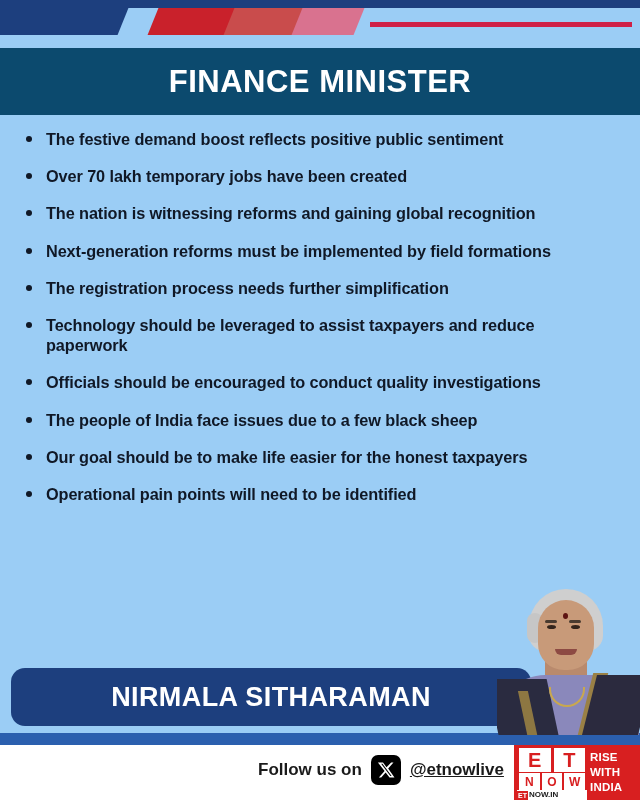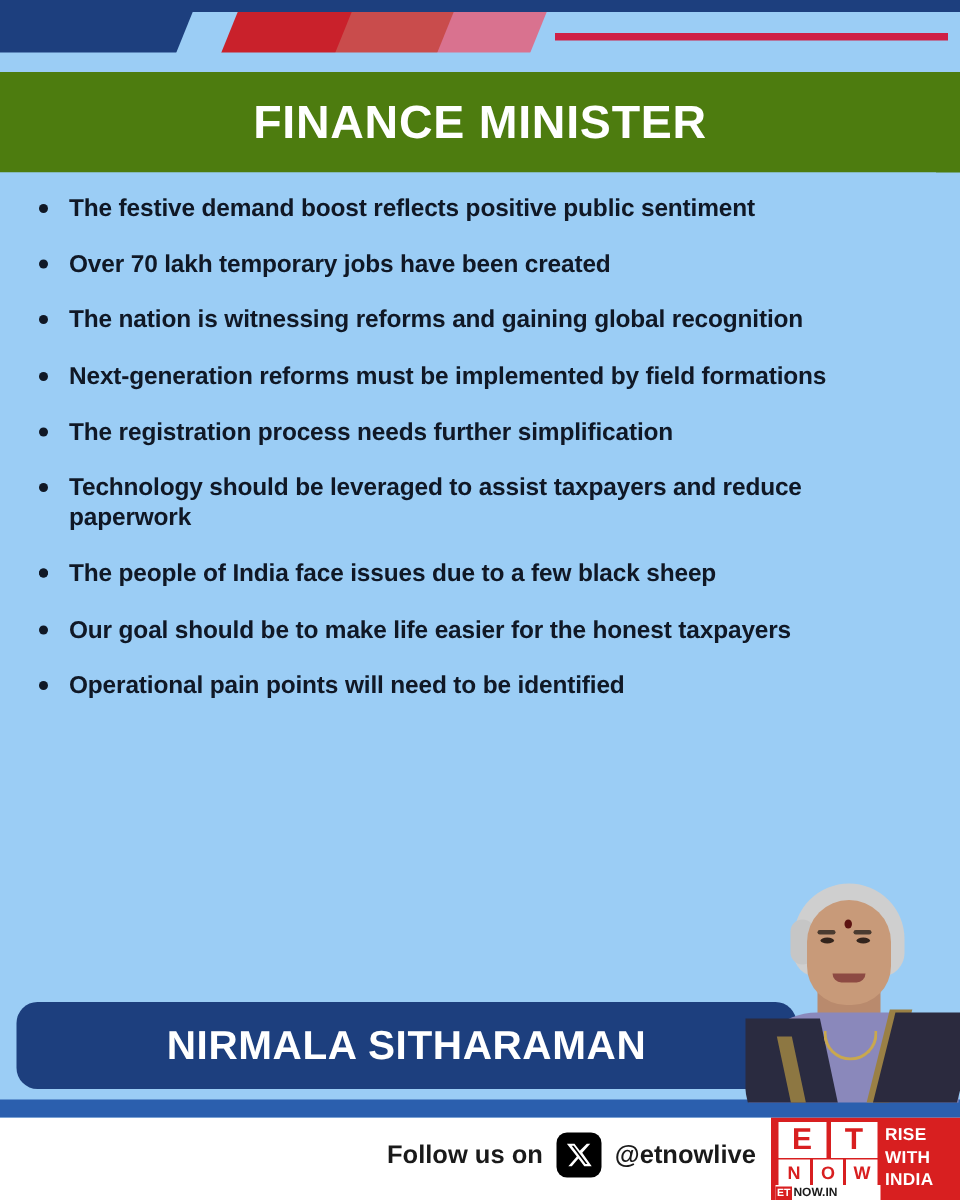--- a/index.html
+++ b/index.html
@@ -61,21 +61,21 @@
     left: 370px; top: 22px;
     width: 262px; height: 5px;
     background: #cf2046;
   }
 
   
   .header {
     position: absolute;
     left: 0; top: 48px;
     width: 640px; height: 67px;
-    background: #4d7c0f;
+    background: #0c4a6e;
     display: flex;
     align-items: center;
     justify-content: center;
   }
   .header-title {
     color: #ffffff;
     font-size: 31px;
     font-weight: bold;
     letter-spacing: 0.5px;
     text-align: center;
@@ -275,20 +275,21 @@
     background: #000000;
     border-radius: 7px;
     display: flex;
     align-items: center;
     justify-content: center;
   }
   .handle {
     color: #1a1a1a;
     font-size: 17px;
     font-weight: bold;
+    text-decoration: underline;
   }
 
   .et-logo {
     position: absolute;
     left: 514px; top: 0px;
     width: 126px; height: 55px;
     background: #d81f20;
     display: flex;
   }
   .et-left {
@@ -407,20 +408,21 @@
       <li class="bullet-item">
         <span class="dot"></span>
         <span>The registration process needs further simplification</span>
       </li>
       <li class="bullet-item">
         <span class="dot"></span>
         <span>Technology should be leveraged to assist taxpayers and reduce paperwork</span>
       </li>
       <li class="bullet-item">
         <span class="dot"></span>
+        <span>Officials should be encouraged to conduct quality investigations</span>
       </li>
       <li class="bullet-item">
         <span class="dot"></span>
         <span>The people of India face issues due to a few black sheep</span>
       </li>
       <li class="bullet-item">
         <span class="dot"></span>
         <span>Our goal should be to make life easier for the honest taxpayers</span>
       </li>
       <li class="bullet-item">

